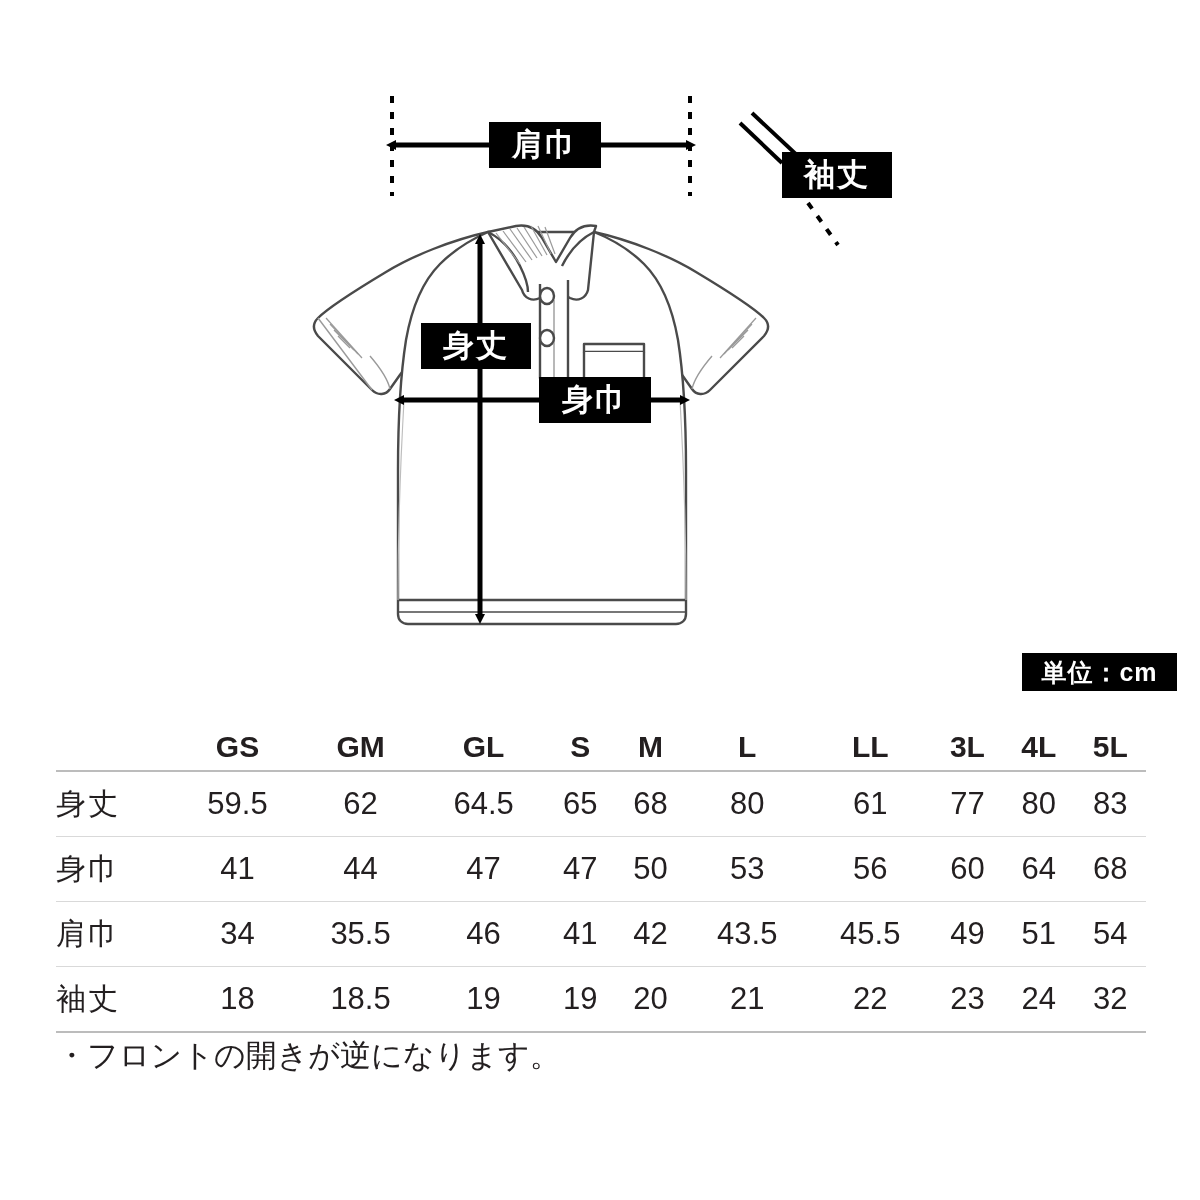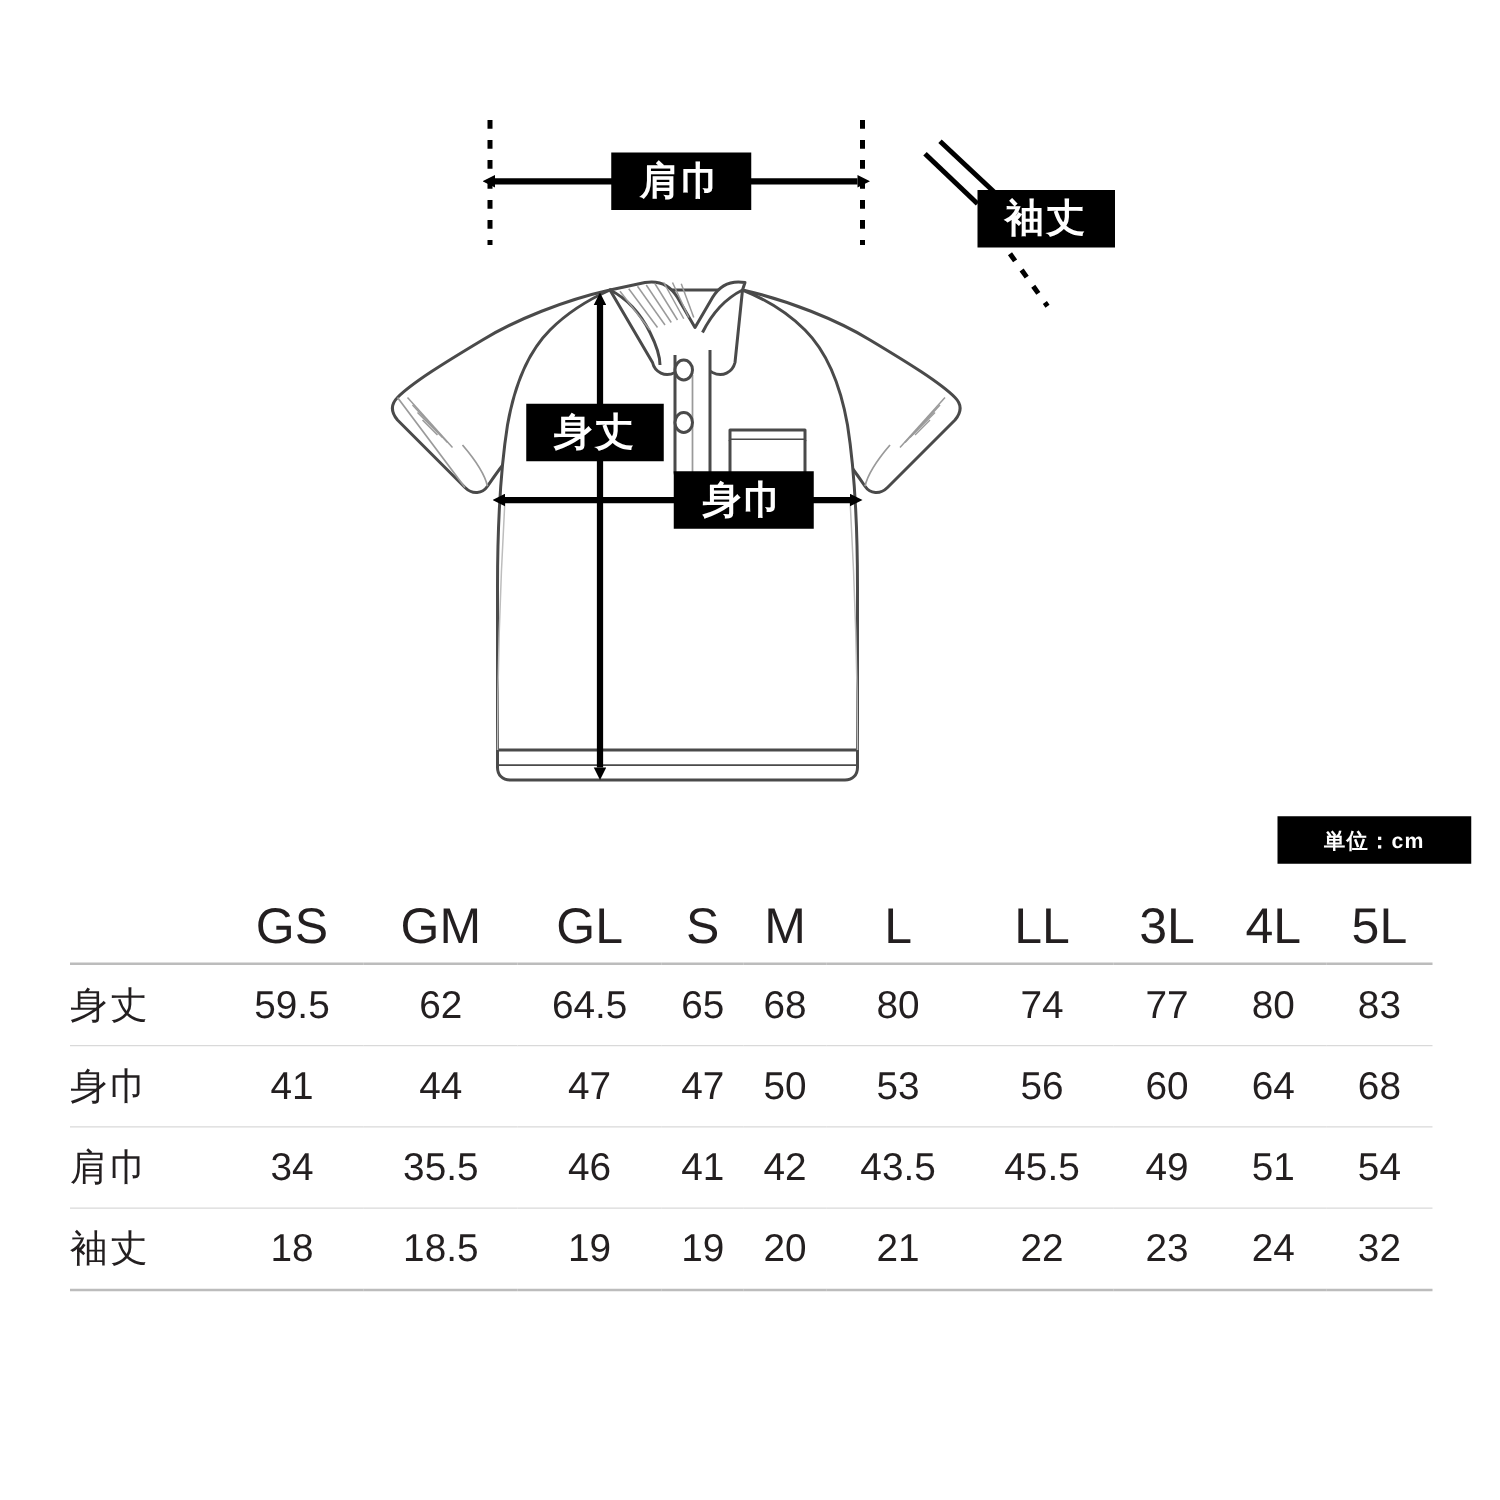--- a/index.html
+++ b/index.html
@@ -65,43 +65,43 @@
     top: 377px;
     width: 112px;
     height: 46px;
     font-size: 31px;
   }
   .label-unit {
     left: 1022px;
     top: 653px;
     width: 155px;
     height: 38px;
-    font-size: 17px;
+    font-size: 25px;
     letter-spacing: 1px;
   }
 
   
   #size-table {
     position: absolute;
     left: 56px;
     top: 712px;
     width: 1090px;
     border-collapse: collapse;
     font-size: 31px;
   }
   #size-table th, #size-table td {
     text-align: center;
     padding: 0;
     height: 64px;
     font-weight: normal;
     color: #231f20;
   }
   #size-table thead th {
-    font-weight: 400;
-    font-size: 40px;
+    font-weight: 700;
+    font-size: 30px;
     border-bottom: 2px solid #bcbcbc;
     height: 52px;
     vertical-align: bottom;
     padding-bottom: 6px;
   }
   #size-table tbody tr {
     border-bottom: 1px solid #d9d9d9;
   }
   #size-table tbody tr:last-child {
     border-bottom: 2px solid #bcbcbc;
@@ -258,21 +258,21 @@
   </thead>
   <tbody>
     <tr>
       <td class="row-head">身丈</td>
       <td>59.5</td>
       <td>62</td>
       <td>64.5</td>
       <td>65</td>
       <td>68</td>
       <td>80</td>
-      <td>74</td>
+      <td>61</td>
       <td>77</td>
       <td>80</td>
       <td>83</td>
     </tr>
     <tr>
       <td class="row-head">身巾</td>
       <td>41</td>
       <td>44</td>
       <td>47</td>
       <td>47</td>
@@ -306,13 +306,14 @@
       <td>21</td>
       <td>22</td>
       <td>23</td>
       <td>24</td>
       <td>32</td>
     </tr>
   </tbody>
 </table>
 
 <div class="notes">
+  <div class="note-line">・フロントの開きが逆になります。</div>
 </div>
 
 </body></html>

